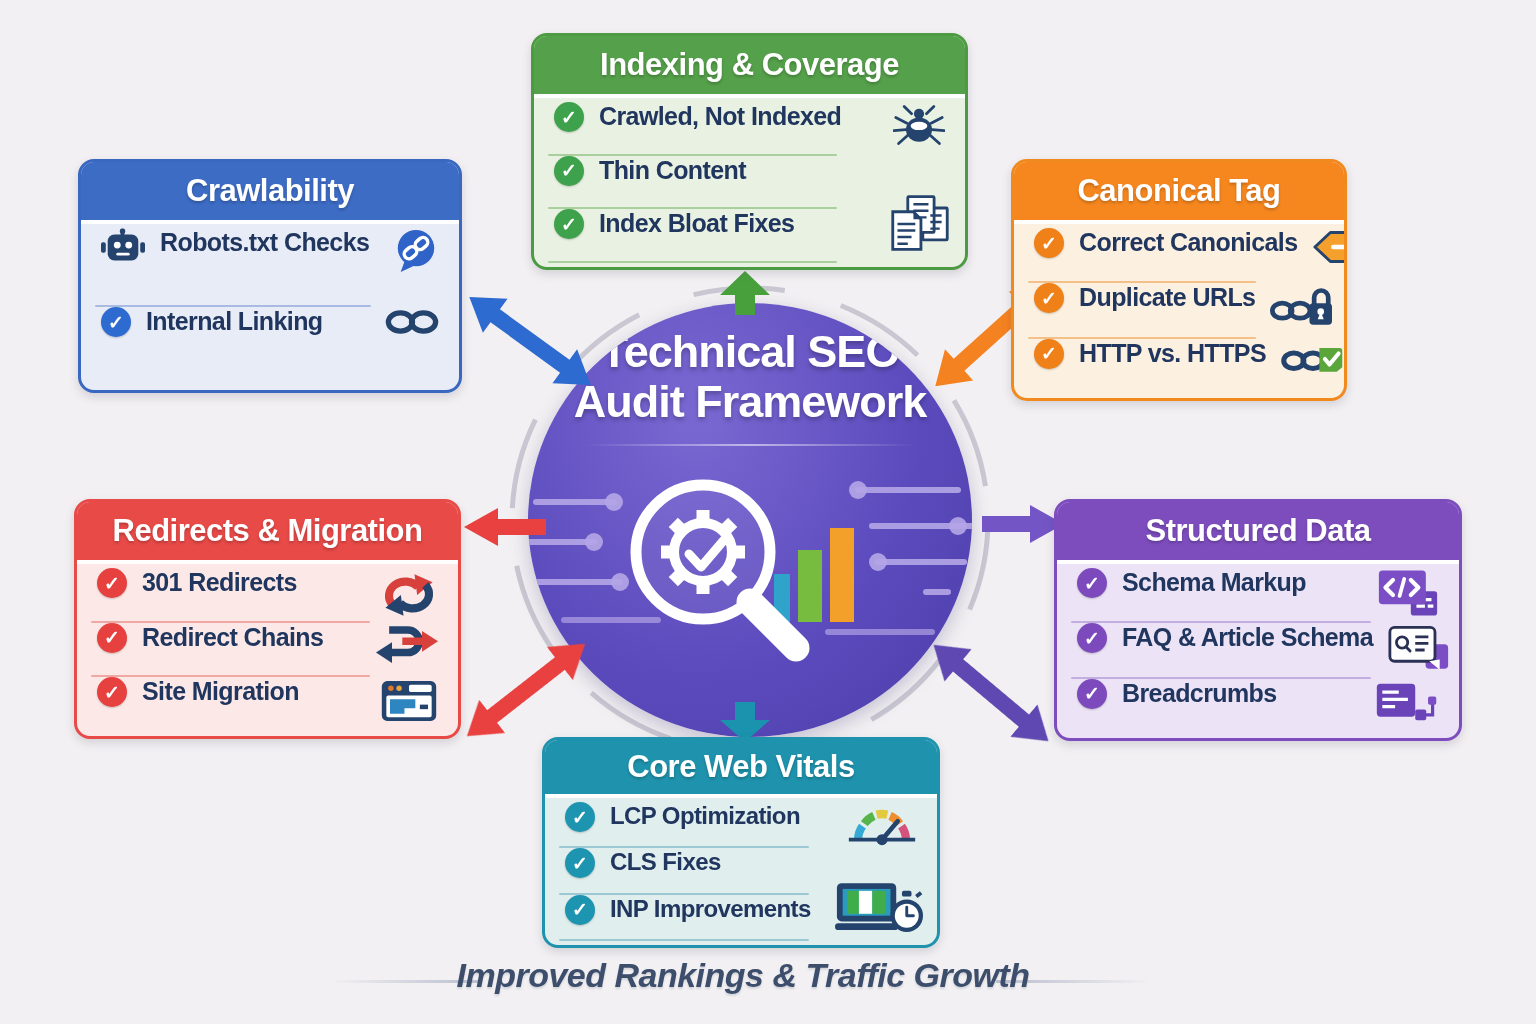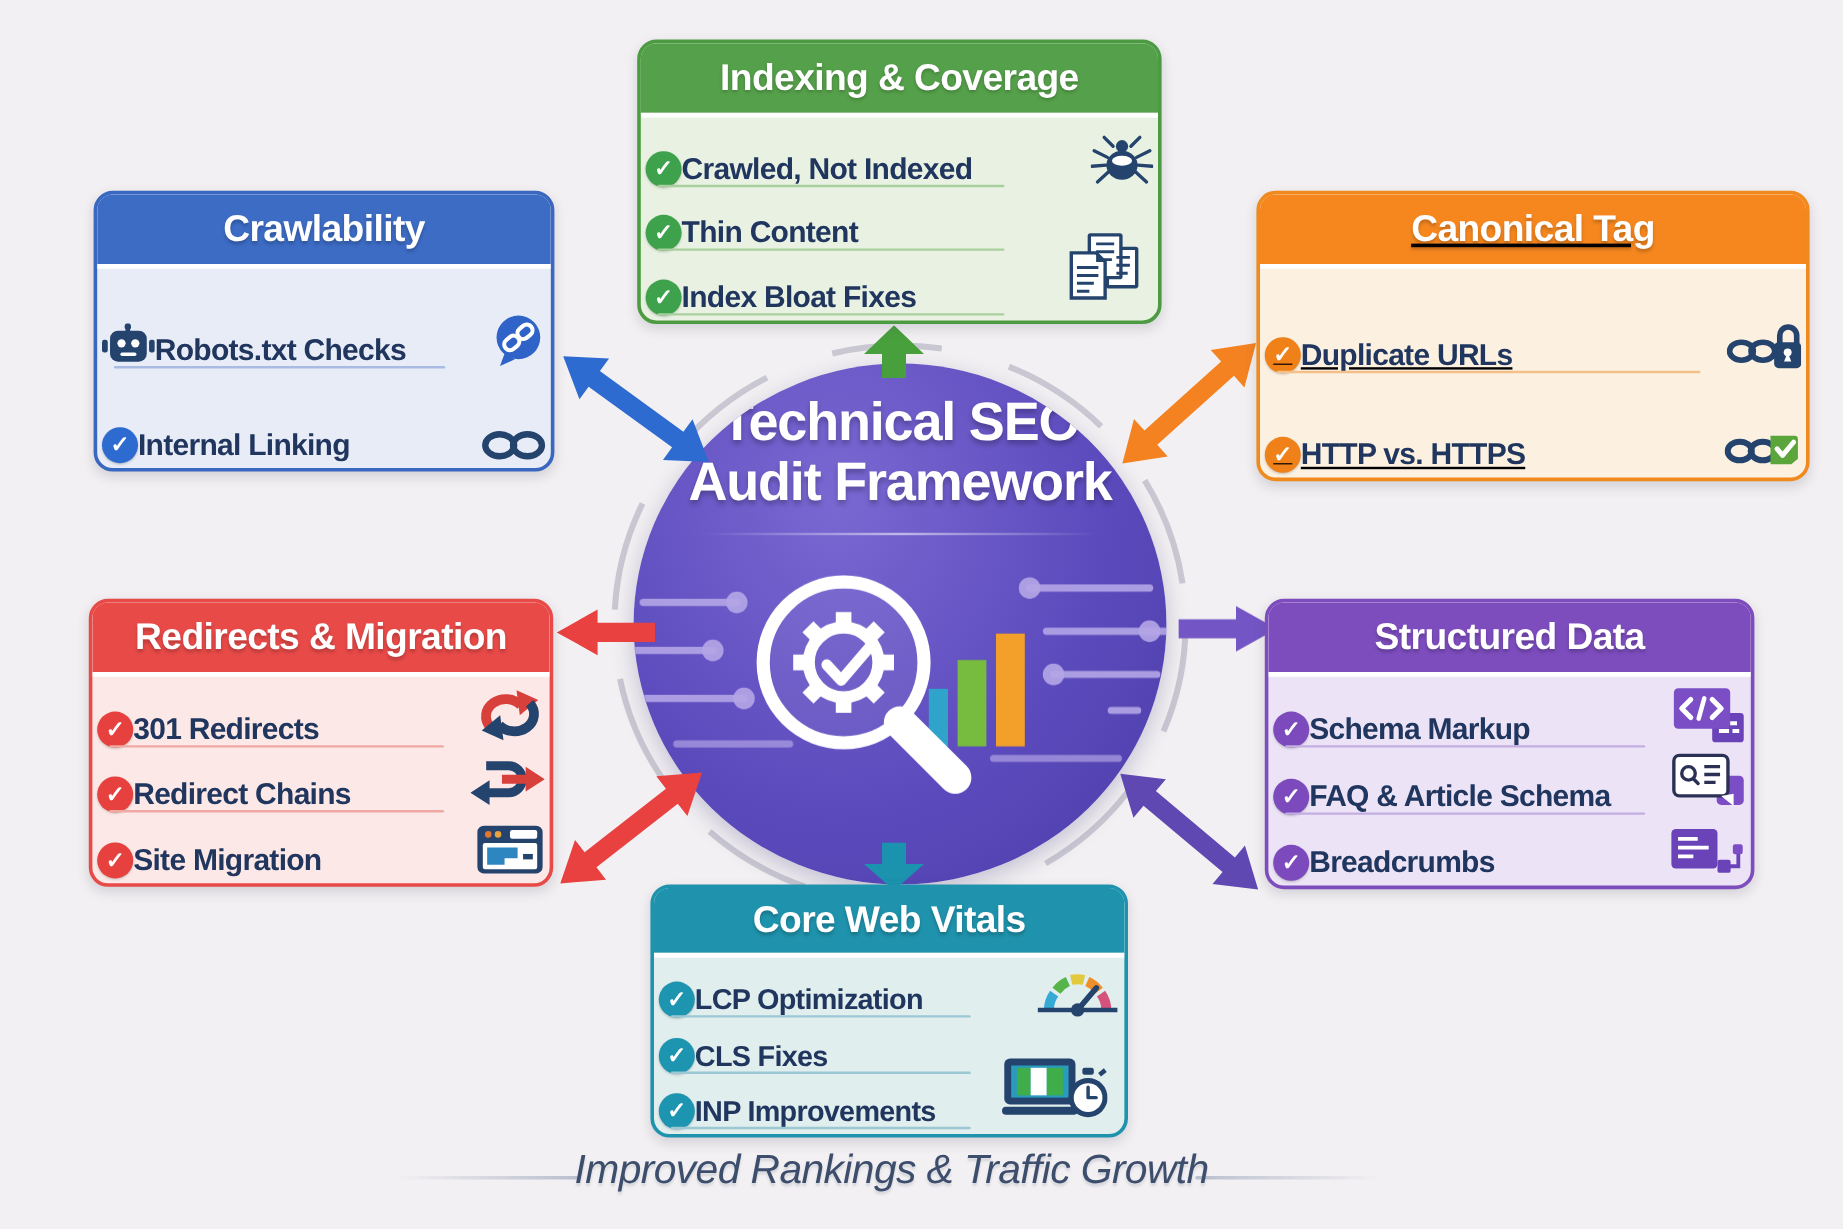--- a/index.html
+++ b/index.html
@@ -26,22 +26,22 @@
     color:#fff; font-weight:bold; font-size:31px; letter-spacing:-.5px;
     text-shadow:0 2px 3px rgba(0,0,0,.22);
   }
   .panel-body {
     flex:1; display:flex; flex-direction:column;
     border-top:4px solid #ffffff;
     position:relative;
     padding:4px 0;
   }
   .row {
-    flex:1; display:flex; align-items:flex-end;
-    padding:0 4px; gap:0; position:relative;
+    flex:1; display:flex; align-items:flex-start;
+    padding:0 20px; gap:15px; position:relative;
   }
   .row:not(:last-child)::after {
     content:""; position:absolute; left:14px; right:88px; bottom:0;
     height:2px; background:var(--div); border-radius:1px;
   }
   .p-green .row:not(:last-child)::after,
   .p-teal  .row:not(:last-child)::after { right:128px; }
   .chk {
     width:30px; height:30px; border-radius:50%; flex:0 0 30px;
     background:var(--chk); color:#fff;
@@ -59,21 +59,21 @@
 
   .p-blue   { --hd:#3d6cc5; --bd:#3a67c0; --bg:#e8ecf7; --chk:#2e6bd0; --div:#a9bbe2; }
   .p-green  { --hd:#55a04a; --bd:#4c9b42; --bg:#e9f2e2; --chk:#3da24b; --div:#a9cf9e; }
   .p-orange { --hd:#f6871f; --bd:#f08a1f; --bg:#fcf0e0; --chk:#f08018; --div:#f3c08a; }
   .p-red    { --hd:#e84a48; --bd:#e84a48; --bg:#fce9e7; --chk:#e6403f; --div:#f0a8a4; }
   .p-purple { --hd:#7d4dbe; --bd:#7d4dbe; --bg:#ece4f6; --chk:#7c4abd; --div:#c3aee2; }
   .p-teal   { --hd:#1f93ad; --bd:#1f93ad; --bg:#e0eeee; --chk:#1d95b0; --div:#9cc8d4; }
 
   #panel-crawlability { left:78px;  top:159px; width:384px; height:234px; }
   #panel-indexing     { left:531px; top:33px;  width:437px; height:237px; }
-  #panel-canonical    { left:1047px;top:159px; width:461px; height:242px;text-decoration:underline; }
+  #panel-canonical    { left:1011px;top:159px; width:336px; height:242px; }
   #panel-redirects    { left:74px;  top:499px; width:387px; height:240px; }
   #panel-structured   { left:1054px;top:499px; width:408px; height:242px; }
   #panel-corewebvitals{ left:542px; top:737px; width:398px; height:211px; }
   #panel-corewebvitals .panel-header { height:54px; }
   #panel-corewebvitals .label { font-size:24px; }
 
   
   #hub-ring { position:absolute; left:505px; top:281px; }
   #hub {
     position:absolute; left:528px; top:303px; width:444px; height:434px;
@@ -99,21 +99,21 @@
   #arrow-red-d  { left:451px; top:667px; transform:rotate(-38deg); }
   #arrow-purple-d{ left:916px; top:670px; transform:rotate(40deg); }
   #arrow-red-l  { left:464px; top:506px; }
   #arrow-purple-r{ left:982px; top:503px; }
   #arrow-green-u{ left:720px; top:271px; }
   #arrow-teal-d { left:720px; top:702px; }
 
   
   #footer-text {
     position:absolute; left:0; right:50px; top:956px; text-align:center;
-    font-size:34px; font-weight:normal; font-style:italic;
+    font-size:34px; font-weight:bold; font-style:italic;
     color:#3d4e6c; letter-spacing:-.5px;
     text-shadow:0 2px 2px rgba(120,130,150,.25);
   }
   .hline { position:absolute; top:980px; height:3px; border-radius:2px; }
   #hline-left  { left:330px; width:152px;
     background:linear-gradient(to right, rgba(185,191,206,0), #b9bfce); }
   #hline-right { left:996px; width:154px;
     background:linear-gradient(to left, rgba(185,191,206,0), #b9bfce); }
 </style>
 </head>
@@ -301,20 +301,31 @@
   </div>
 </div>
 
 <div class="panel p-orange" id="panel-canonical">
   <div class="panel-header">
     <span>Canonical Tag</span>
   </div>
   <div class="panel-body">
     <div class="row">
       <span class="chk"></span>
+      <span class="label">Correct Canonicals</span>
+      <span class="ri">
+          <svg width="60" height="38" viewBox="0 0 62 38">
+        <path d="M3,19 L19,4 H49 Q59,4 59,14 V24 Q59,34 49,34 H19 Z" fill="#f5a02c" stroke="#24436d" stroke-width="3" stroke-linejoin="round"></path>
+        <path d="M22,19 H38" stroke="#fff" stroke-width="4.5" stroke-linecap="round"></path>
+        <circle cx="47" cy="19" r="5.5" fill="none" stroke="#fff" stroke-width="4"></circle>
+      </svg>
+        </span>
+    </div>
+    <div class="row">
+      <span class="chk"></span>
       <span class="label">Duplicate URLs</span>
       <span class="ri">
           <svg width="62" height="46" viewBox="0 0 66 46">
         <g stroke="#24436d" stroke-width="5" fill="none">
           <ellipse cx="13" cy="28" rx="10.5" ry="8"></ellipse>
               <ellipse cx="32" cy="28" rx="10.5" ry="8"></ellipse>
         </g>
         <path d="M47,21 v-7 a7.5,7.5 0 0 1 15,0 v7" fill="none" stroke="#24436d" stroke-width="5"></path>
         <rect x="42" y="20" width="24" height="23" rx="4" fill="#24436d"></rect>
         <circle cx="54" cy="29" r="3.5" fill="#fff"></circle>

